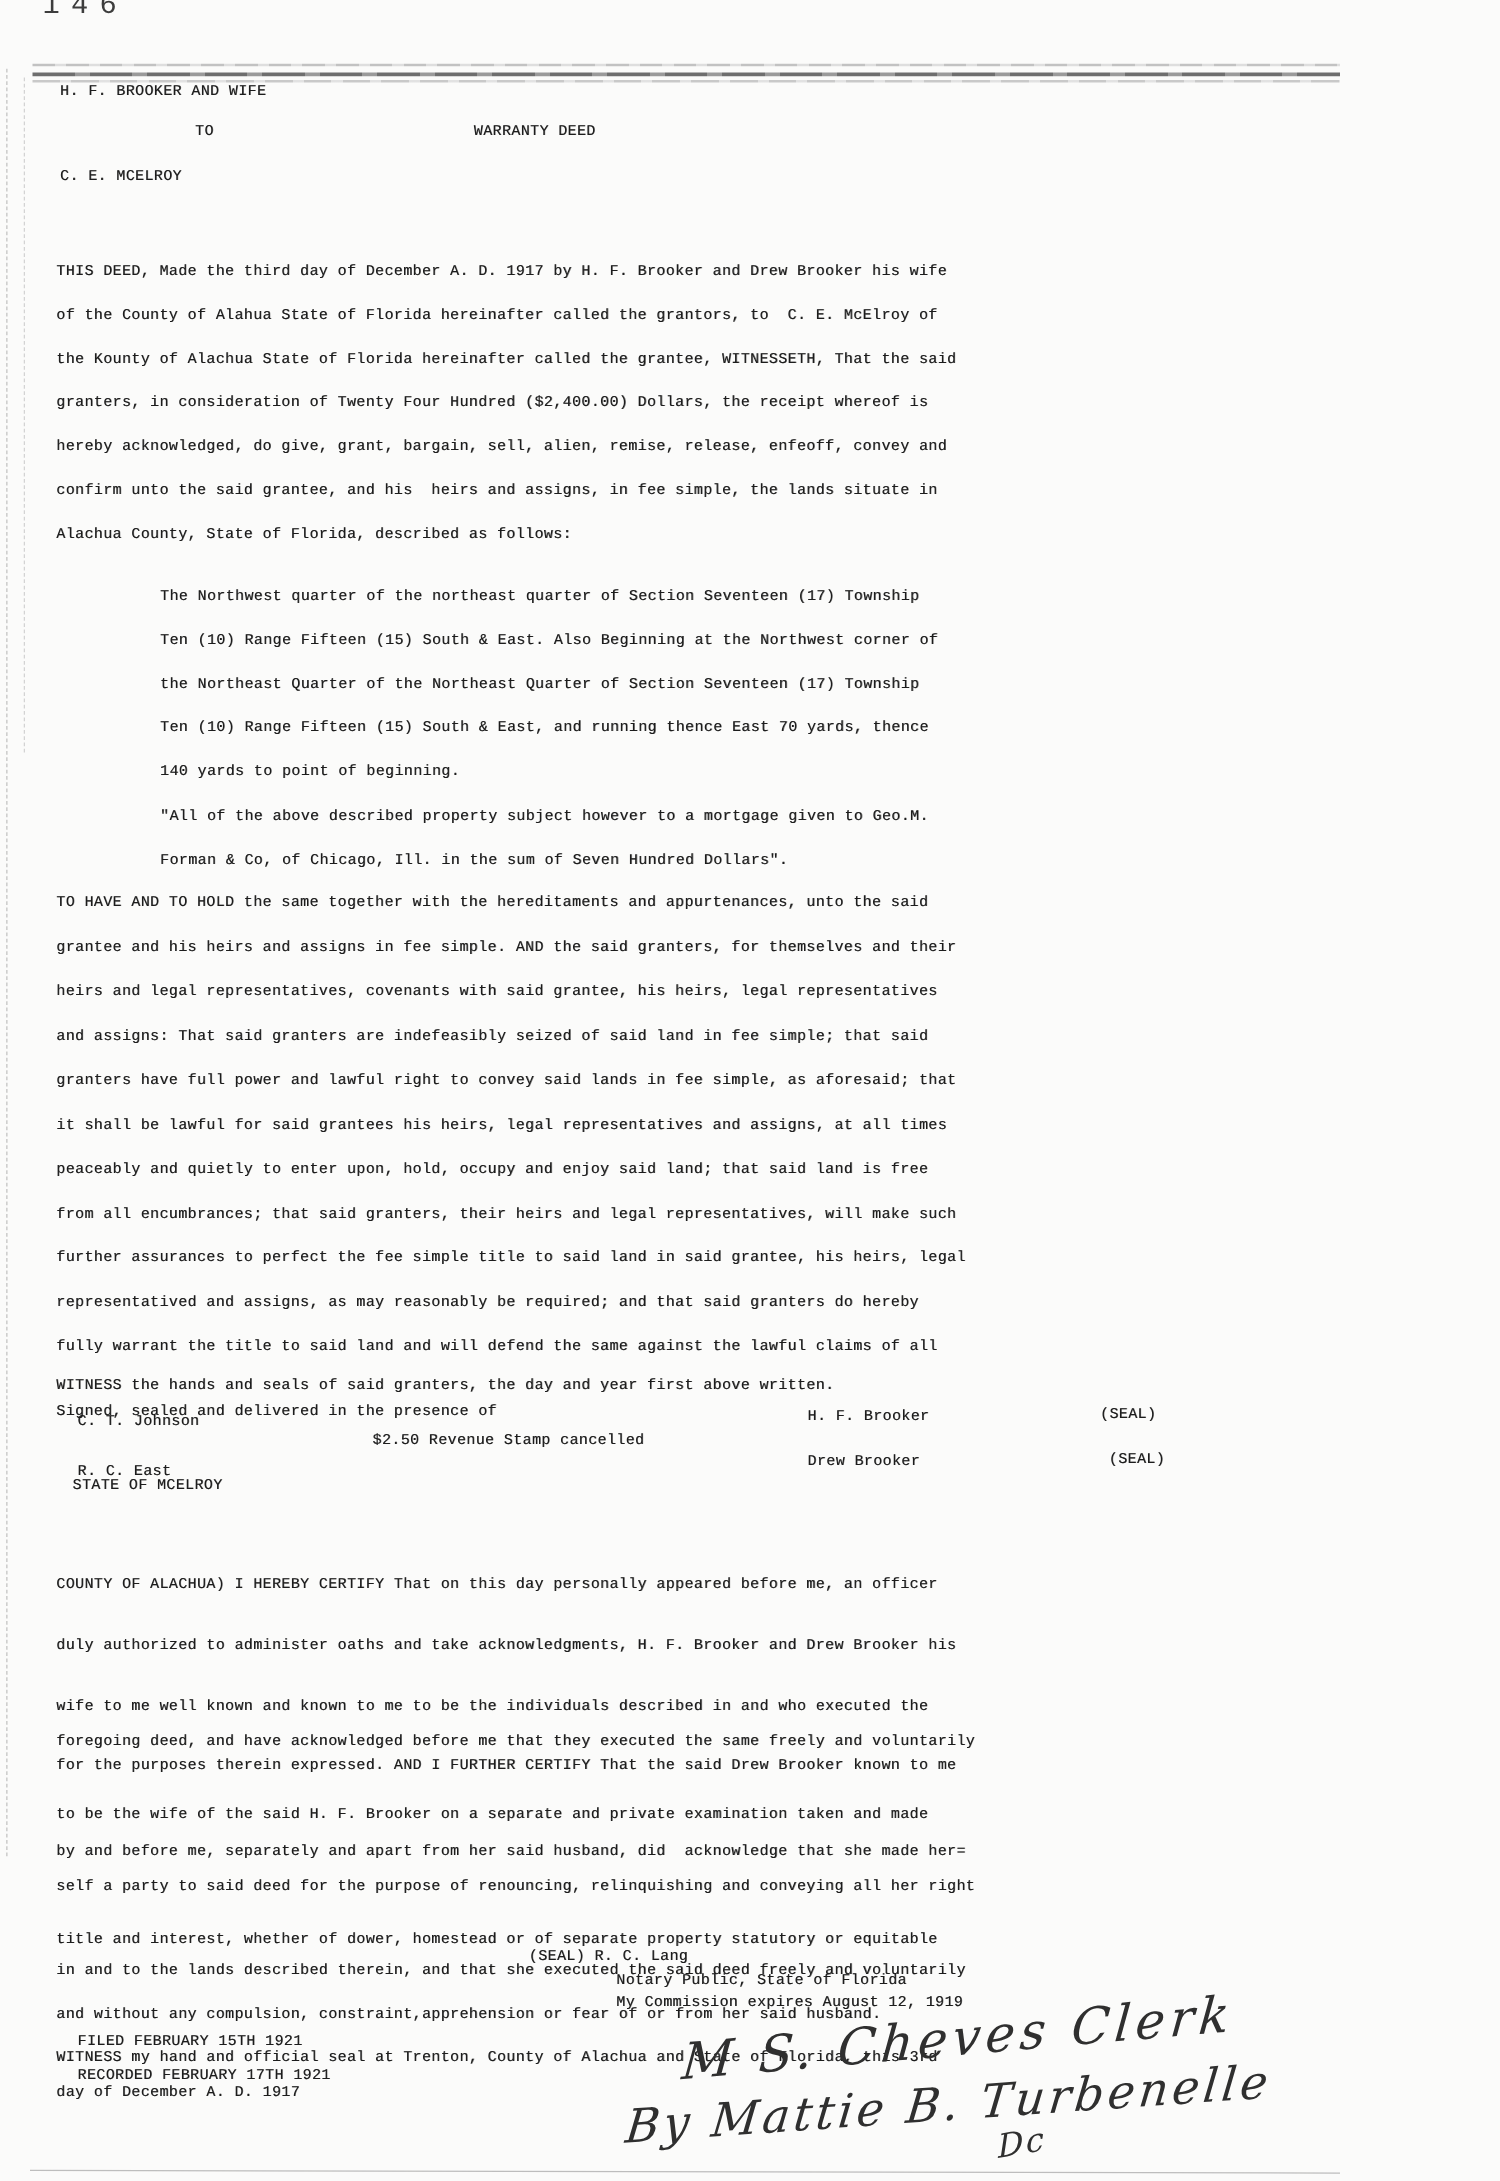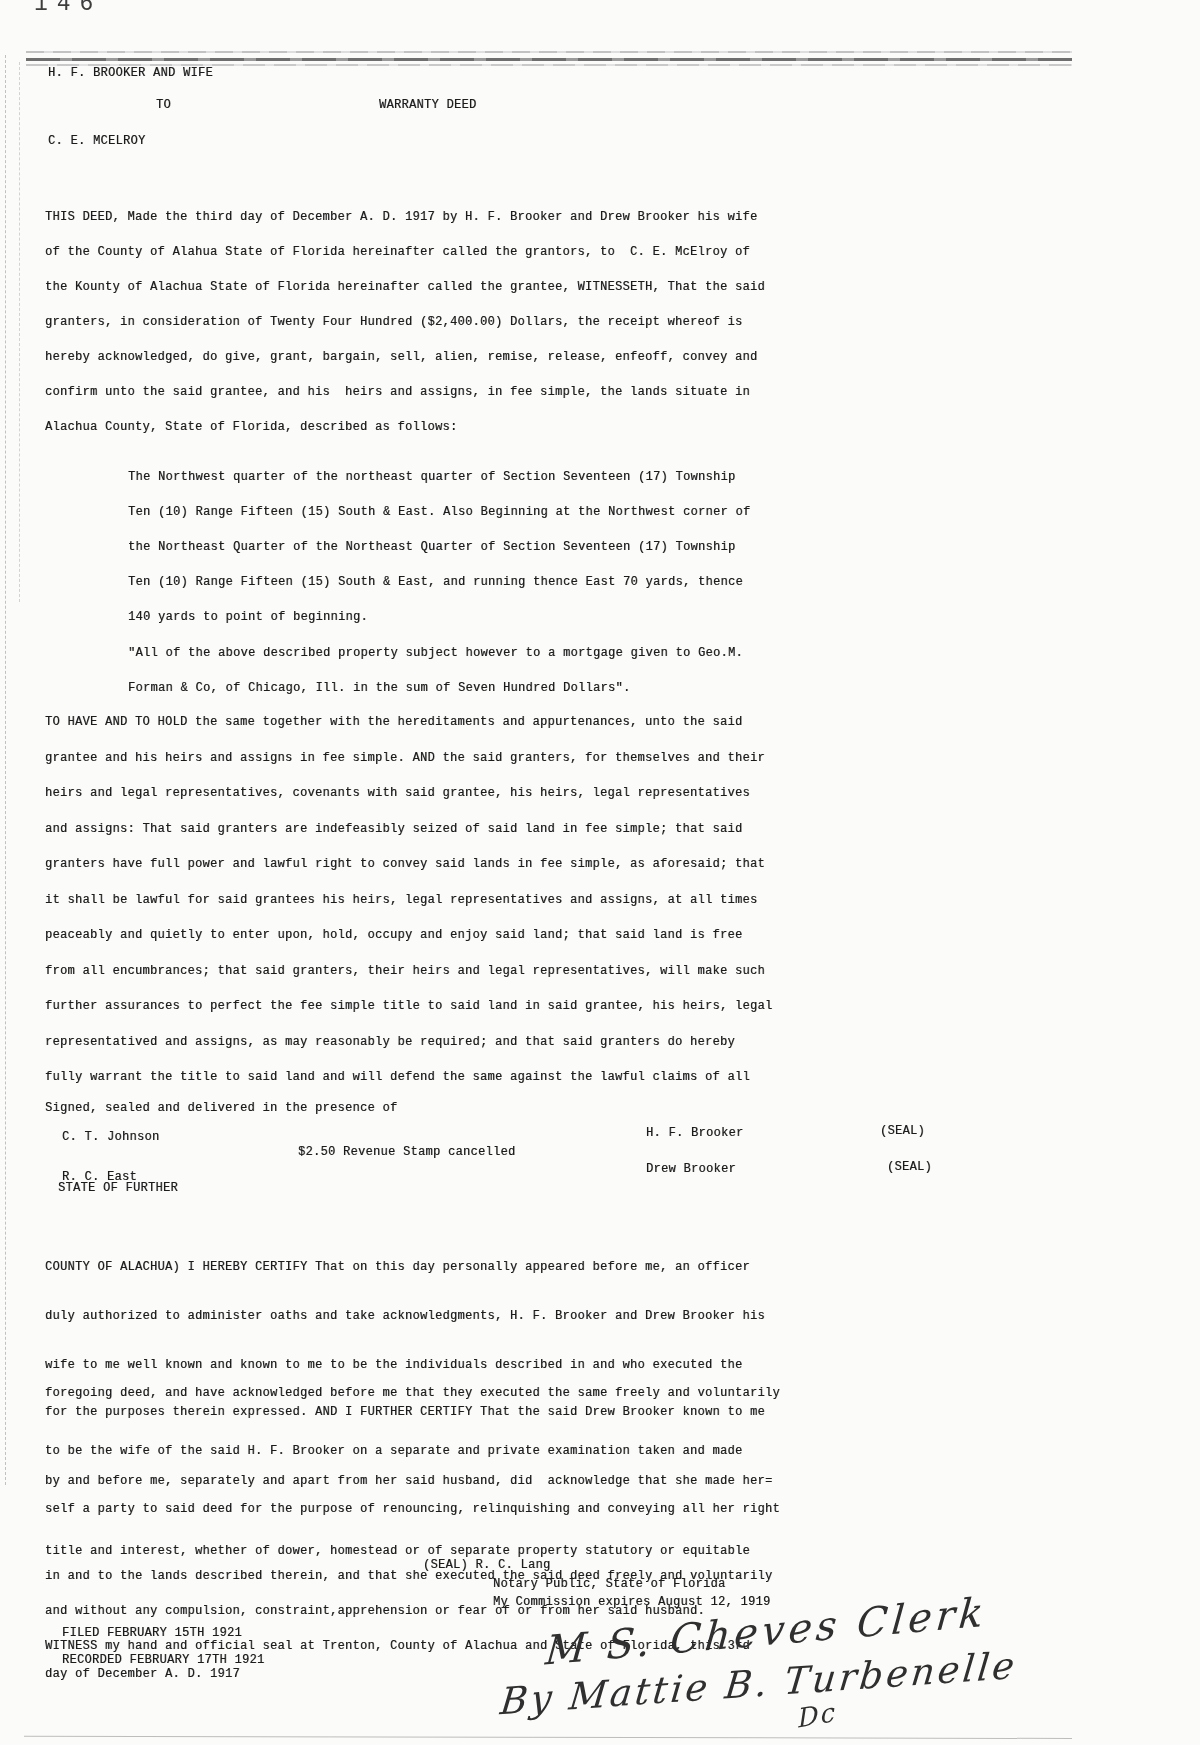--- a/index.html
+++ b/index.html
@@ -80,30 +80,30 @@
   <div class="abs tw lines35" style="left:128px; top:594px;">
     
   <div class="tline">"All of the above described property subject however to a mortgage given to Geo.M.</div><div class="tline">Forman &amp; Co, of Chicago, Ill. in the sum of Seven Hundred Dollars".</div></div>
 
   <div class="abs tw lines355" style="left:45px; top:663px;">
     
   <div class="tline">TO HAVE AND TO HOLD the same together with the hereditaments and appurtenances, unto the said</div><div class="tline">grantee and his heirs and assigns in fee simple. AND the said granters, for themselves and their</div><div class="tline">heirs and legal representatives, covenants with said grantee, his heirs, legal representatives</div><div class="tline">and assigns: That said granters are indefeasibly seized of said land in fee simple; that said</div><div class="tline">granters have full power and lawful right to convey said lands in fee simple, as aforesaid; that</div><div class="tline">it shall be lawful for said grantees his heirs, legal representatives and assigns, at all times</div><div class="tline">peaceably and quietly to enter upon, hold, occupy and enjoy said land; that said land is free</div><div class="tline">from all encumbrances; that said granters, their heirs and legal representatives, will make such</div><div class="tline">further assurances to perfect the fee simple title to said land in said grantee, his heirs, legal</div><div class="tline">representatived and assigns, as may reasonably be required; and that said granters do hereby</div><div class="tline">fully warrant the title to said land and will defend the same against the lawful claims of all</div></div>
 
   <div class="abs tw lines20" style="left:45px; top:1056px;">
     
-  <div class="tline">Signed, sealed and delivered in the presence of</div></div>
+  <div class="tline">WITNESS the hands and seals of said granters, the day and year first above written.</div><div class="tline">Signed, sealed and delivered in the presence of</div></div>
 
   <div class="abs tw" style="left:62px;  top:1130px;">C. T. Johnson</div>
   <div class="abs tw" style="left:298px; top:1145px;">$2.50 Revenue Stamp cancelled</div>
   <div class="abs tw" style="left:646px; top:1126px;">H. F. Brooker</div>
   <div class="abs tw" style="left:880px; top:1124px;">(SEAL)</div>
   <div class="abs tw" style="left:646px; top:1162px;">Drew Brooker</div>
   <div class="abs tw" style="left:887px; top:1160px;">(SEAL)</div>
   <div class="abs tw" style="left:62px;  top:1170px;">R. C. East</div>
-  <div class="abs tw" style="left:58px;  top:1181px;">STATE OF FURTHER</div>
+  <div class="abs tw" style="left:58px;  top:1181px;">STATE OF MCELROY</div>
 
   <div class="abs tw" style="left:45px; top:1216px;">
     
   <div class="nline mC">COUNTY OF ALACHUA) I HEREBY CERTIFY That on this day personally appeared before me, an officer</div><div class="nline mA">duly authorized to administer oaths and take acknowledgments, H. F. Brooker and Drew Brooker his</div><div class="nline mA">wife to me well known and known to me to be the individuals described in and who executed the</div><div class="nline mB">foregoing deed, and have acknowledged before me that they executed the same freely and voluntarily</div><div class="nline mC">for the purposes therein expressed. AND I FURTHER CERTIFY That the said Drew Brooker known to me</div><div class="nline mD">to be the wife of the said H. F. Brooker on a separate and private examination taken and made</div><div class="nline mE">by and before me, separately and apart from her said husband, did  acknowledge that she made her=</div><div class="nline mB">self a party to said deed for the purpose of renouncing, relinquishing and conveying all her right</div><div class="nline mF">title and interest, whether of dower, homestead or of separate property statutory or equitable</div><div class="nline mG">in and to the lands described therein, and that she executed the said deed freely and voluntarily</div><div class="nline mH">and without any compulsion, constraint,apprehension or fear of or from her said husband.</div><div class="nline mH">WITNESS my hand and official seal at Trenton, County of Alachua and State of Florida, this 3rd</div><div class="nline mB">day of December A. D. 1917</div></div>
 
   <div class="abs tw" style="left:423px; top:1558px;">(SEAL) R. C. Lang</div>
   <div class="abs tw" style="left:493px; top:1577px;">Notary Public, State of Florida</div>
   <div class="abs tw" style="left:493px; top:1595px;">My Commission expires August 12, 1919</div>
 
   <div class="abs tw" style="left:62px; top:1626px;">FILED FEBRUARY 15TH 1921</div>

